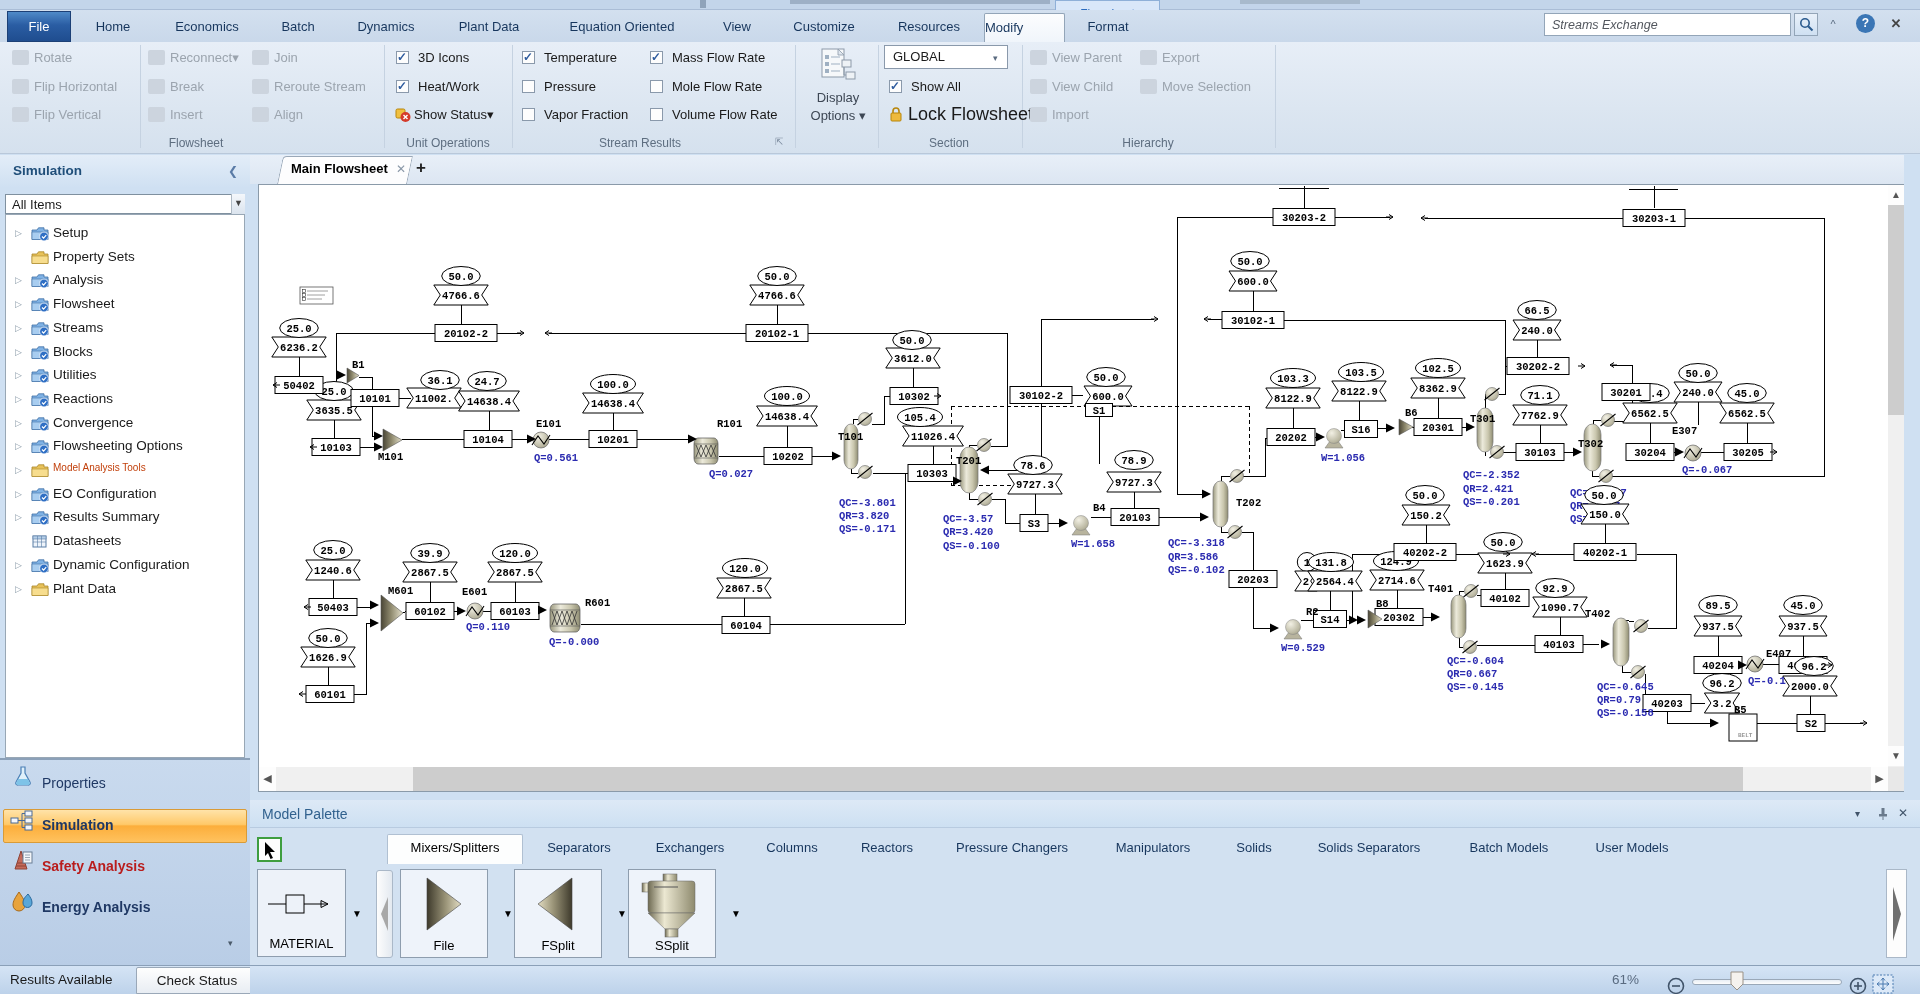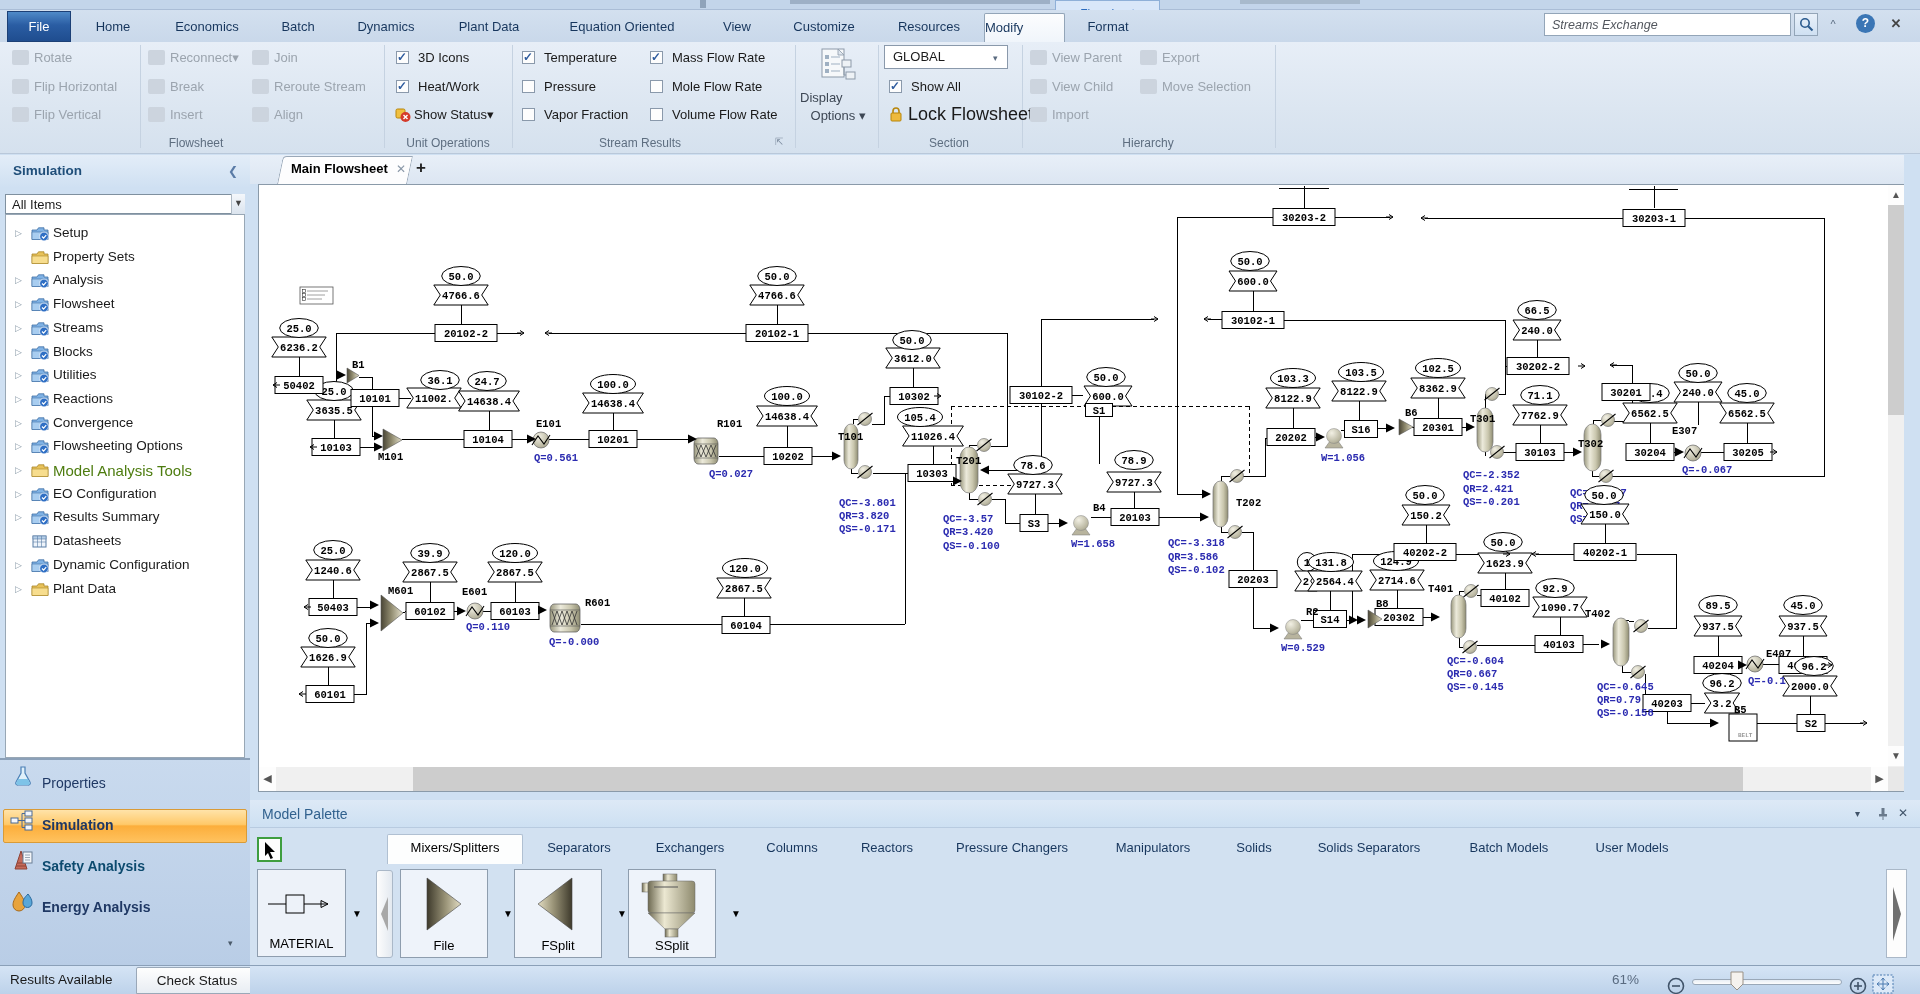--- a/index.html
+++ b/index.html
@@ -96,21 +96,21 @@
       <line x1="13" y1="9" x2="22" y2="9" stroke="#9fb0c2"></line>
       <rect x="7" y="14" width="4" height="4" fill="#9fb0c2"></rect>
       <line x1="13" y1="16" x2="22" y2="16" stroke="#9fb0c2"></line>
       <rect x="7" y="21" width="4" height="4" fill="#9fb0c2"></rect>
       <line x1="13" y1="23" x2="22" y2="23" stroke="#9fb0c2"></line>
       <rect x="24" y="12" width="9" height="7" fill="#eef2f6" stroke="#8d9aa9"></rect>
       <rect x="28" y="24" width="9" height="7" fill="#eef2f6" stroke="#8d9aa9"></rect>
       <line x1="26" y1="19" x2="26" y2="27" stroke="#8d9aa9"></line>
       <line x1="26" y1="27" x2="28" y2="27" stroke="#8d9aa9"></line>
     </svg></div>
-<div style="position:absolute;left:800px;top:90px;width:76px;height:16px;color:#3d4754;font-size:13px;">Display</div>
+<div style="position:absolute;left:800px;top:90px;width:76px;height:16px;color:#3d4754;font-size:13px;text-align:center">Display</div>
 <div style="position:absolute;left:800px;top:108px;width:76px;height:16px;color:#3d4754;font-size:13px;text-align:center">Options ▾</div>
 <div style="position:absolute;left:884px;top:45px;width:124px;height:24px;background:#fff;border:1px solid #8a99ab;color:#1a1a1a;font-size:13px;line-height:22px;padding-left:8px">GLOBAL</div>
 <div style="position:absolute;left:993px;top:54px;width:8px;height:8px;color:#5a6b80;font-size:9px;line-height:8px">▾</div>
 <div style="position:absolute;left:889px;top:80px;width:13px;height:13px;background:#fdfdfd;border:1px solid #8a99ab;">
     <span style="position:absolute;left:0px;top:-2px;color:#2f5c9e;font-size:12px;font-weight:bold">✓</span>
   </div>
 <div style="position:absolute;left:911px;top:79px;color:#1a1a1a;font-size:13px;line-height:15px;white-space:nowrap">Show All</div>
 <div style="position:absolute;left:888px;top:106px;width:16px;height:16px"><svg width="16" height="16">
       <rect x="3" y="7" width="10" height="8" rx="1" fill="#eeb93c" stroke="#b8860b"></rect>
       <path d="M5 7 V5 a3 3 0 0 1 6 0 V7" fill="none" stroke="#b8860b" stroke-width="1.6"></path>
@@ -208,21 +208,21 @@
     <path d="M1 6 l16 0 0 7.5 -16 0 z" fill="#a8cdf0" stroke="#3f6fa5" stroke-width="0.6"></path>
     <circle cx="13" cy="10.5" r="4.4" fill="#2f6fc4" stroke="#fff" stroke-width="0.7"></circle>
     <path d="M11 10.5 l1.6 1.6 2.6-3" stroke="#fff" stroke-width="1.2" fill="none"></path>
   </svg>
 <div style="position:absolute;left:53px;top:438.29999999999995px;color:#1a1a1a;font-size:13.5px;white-space:nowrap">Flowsheeting Options</div>
 <div style="position:absolute;left:15px;top:465.0px;width:8px;height:10px;color:#8a9aa8;font-size:9px">▷</div>
 <svg style="position:absolute;left:31px;top:463.0px" width="18" height="15">
     <path d="M1 4 l5 0 1.5-2.2 5.5 0 0 2.2 4 0 0 9.5 -16 0 z" fill="#e8c25a" stroke="#a8862a" stroke-width="0.8"></path>
     <path d="M1 6 l16 0 0 7.5 -16 0 z" fill="#f7dd8e" stroke="#a8862a" stroke-width="0.6"></path>
   </svg>
-<div style="position:absolute;left:53px;top:462.0px;color:#4d7c0f;font-size:15px;white-space:nowrap">Model Analysis Tools</div>
+<div style="position:absolute;left:53px;top:462.0px;color:#c2410c;font-size:10px;white-space:nowrap">Model Analysis Tools</div>
 <div style="position:absolute;left:15px;top:488.7px;width:8px;height:10px;color:#8a9aa8;font-size:9px">▷</div>
 <svg style="position:absolute;left:31px;top:486.7px" width="18" height="15">
     <path d="M1 4 l5 0 1.5-2.2 5.5 0 0 2.2 4 0 0 9.5 -16 0 z" fill="#7fb2e5" stroke="#3f6fa5" stroke-width="0.8"></path>
     <path d="M1 6 l16 0 0 7.5 -16 0 z" fill="#a8cdf0" stroke="#3f6fa5" stroke-width="0.6"></path>
     <circle cx="13" cy="10.5" r="4.4" fill="#2f6fc4" stroke="#fff" stroke-width="0.7"></circle>
     <path d="M11 10.5 l1.6 1.6 2.6-3" stroke="#fff" stroke-width="1.2" fill="none"></path>
   </svg>
 <div style="position:absolute;left:53px;top:485.7px;color:#1a1a1a;font-size:13.5px;white-space:nowrap">EO Configuration</div>
 <div style="position:absolute;left:15px;top:512.4px;width:8px;height:10px;color:#8a9aa8;font-size:9px">▷</div>
 <svg style="position:absolute;left:31px;top:510.4px" width="18" height="15">
@@ -276,21 +276,21 @@
 <div style="position:absolute;left:42px;top:817px;color:#1f3864;font-size:14px;font-weight:bold">Simulation</div>
 <svg style="position:absolute;left:11px;top:848px" width="24" height="24">
     <path d="M4 21 L10 3 L16 21 Z" fill="#c56a5a" stroke="#8e4436"></path>
     <line x1="6" y1="15" x2="14" y2="15" stroke="#8e4436"></line>
     <line x1="5" y1="18" x2="15" y2="18" stroke="#8e4436"></line>
     <rect x="12" y="4" width="9" height="11" fill="#f3f6f9" stroke="#6a7f95"></rect>
     <line x1="14" y1="7" x2="19" y2="7" stroke="#9aa8b5"></line>
     <line x1="14" y1="9.5" x2="19" y2="9.5" stroke="#9aa8b5"></line>
     <line x1="14" y1="12" x2="19" y2="12" stroke="#9aa8b5"></line>
   </svg>
-<div style="position:absolute;left:42px;top:858px;color:#0c4a6e;font-size:14px;font-weight:bold">Safety Analysis</div>
+<div style="position:absolute;left:42px;top:858px;color:#b91c1c;font-size:14px;font-weight:bold">Safety Analysis</div>
 <svg style="position:absolute;left:11px;top:889px" width="24" height="24">
     <path d="M8 3 C12 9 14 12 14 16 a6 6 0 0 1 -12 0 C2 12 4 9 8 3 z" fill="#e8a33c" stroke="#a86a1a"></path>
     <path d="M17 5 C20 9 21 11 21 14 a4.5 4.5 0 0 1 -9 0 c0-3 1-5 5-9 z" fill="#5aa7d8" stroke="#2a6a9e"></path>
   </svg>
 <div style="position:absolute;left:42px;top:899px;color:#1f3864;font-size:14px;font-weight:bold">Energy Analysis</div>
 <div style="position:absolute;left:228px;top:938px;width:12px;height:10px;color:#4a5a6a;font-size:9px">▾</div>
 <div style="position:absolute;left:0;top:965px;width:250px;height:29px;background:linear-gradient(#d5e4f5,#bdd2ea);border-top:1px solid #8ba0b8"></div>
 <div style="position:absolute;left:10px;top:972px;color:#1a1a1a;font-size:13.5px">Results Available</div>
 <div style="position:absolute;left:136px;top:967px;width:122px;height:27px;background:linear-gradient(#fefefe,#e8edf3);border:1px solid #9aa8b8;border-radius:2px 2px 0 0;color:#1a1a1a;font-size:13.5px;text-align:center;line-height:26px">Check Status</div>
 <div style="position:absolute;left:250px;top:155px;width:1670px;height:645px;background:#cfe0f2"></div>

